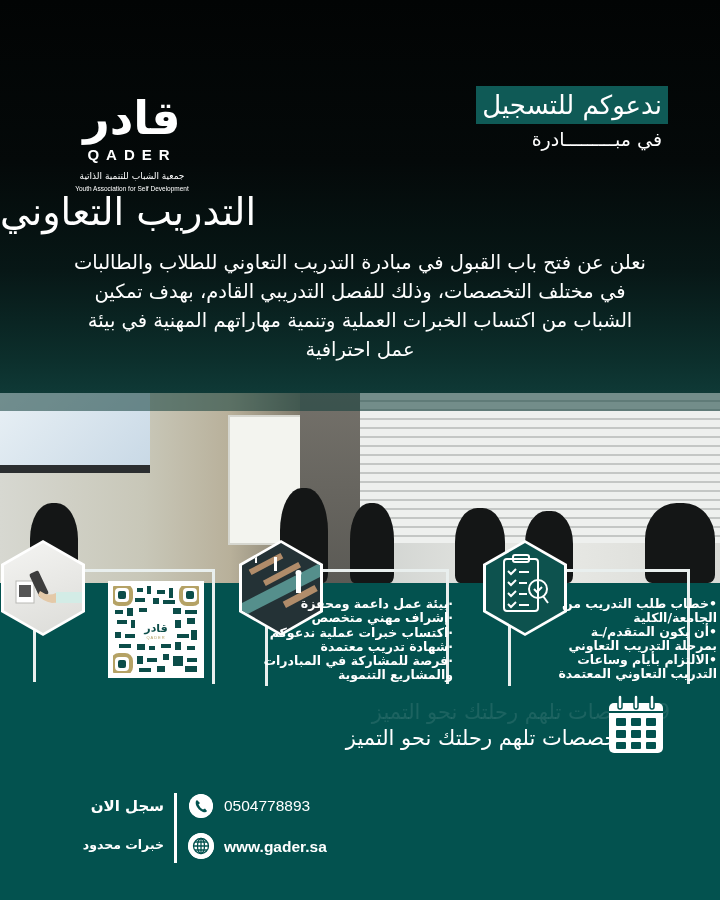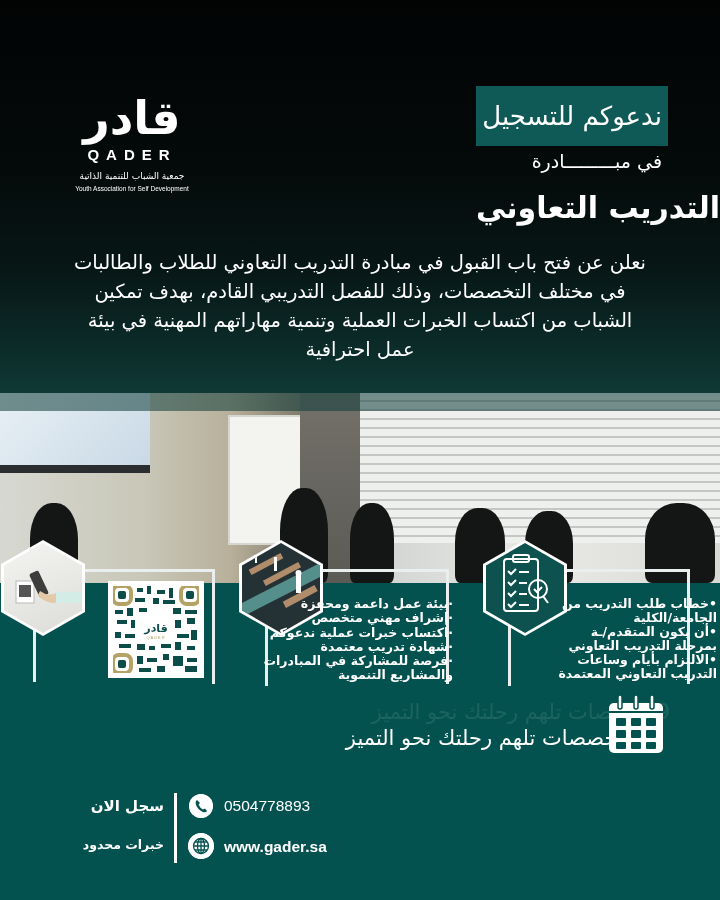--- a/index.html
+++ b/index.html
@@ -21,24 +21,24 @@
   }
   
   .logo { position: absolute; left: 72px; top: 92px; width: 120px; text-align: center; }
   .logo-ar { font-family: "DejaVu Sans", sans-serif; font-weight: bold; font-size: 46px; line-height: 52px; color: #ffffff; letter-spacing: -1px; }
   .logo-en { font-family: "Liberation Sans", sans-serif; font-weight: bold; font-size: 15px; letter-spacing: 7px; color: #ffffff; margin-top: 2px; }
   .logo-sub-ar { font-size: 9px; color: #ffffff; margin-top: 8px; direction: rtl; }
   .logo-sub-en { font-family: "Liberation Sans", sans-serif; font-size: 6.5px; color: #ffffff; margin-top: 4px; white-space: nowrap; }
 
   
   .invite { position: absolute; right: 52px; top: 86px; direction: rtl; text-align: right; }
-  .invite-hl { display: inline-block; background: #0f5a56; color: #ffffff; font-size: 26px; line-height: 38px; padding: 11px 6px; }
+  .invite-hl { display: inline-block; background: #0f5a56; color: #ffffff; font-size: 26px; line-height: 38px; padding: 0 6px; }
   .invite-sub { font-size: 19px; color: #ffffff; margin-top: 4px; padding-right: 6px; letter-spacing: 0.5px; }
 
-  .main-title { position: absolute; left: 0; width: 720px; top: 190px; text-align: right; direction: rtl; font-size: 30px; font-weight: bold; color: #ffffff; }
+  .main-title { position: absolute; left: 0; width: 720px; top: 190px; text-align: left; direction: rtl; font-size: 38px; font-weight: normal; color: #ffffff; }
   .intro { position: absolute; left: 70px; width: 580px; top: 248px; text-align: center; direction: rtl; font-size: 19.5px; line-height: 29px; color: #ffffff; }
 
   
   .photo { position: absolute; left: 0; top: 393px; width: 720px; height: 190px; overflow: hidden;
     background: linear-gradient(90deg, #d7d8d1 0%, #c8c7b8 20%, #b8b09a 32%, #7f7a6c 42%, #cfd2cf 50%, #e9eae6 75%, #d9dad6 100%); }
   .photo .screen { position: absolute; left: 0; top: 0; width: 150px; height: 80px; background: linear-gradient(135deg, #e8f0f5, #c9d9e6); border-bottom: 8px solid #2b2e30; }
   .photo .whiteboard { position: absolute; left: 228px; top: 22px; width: 78px; height: 130px; background: #f3f4ef; border: 2px solid #d5d6cf; }
   .photo .pillar { position: absolute; left: 300px; top: 0; width: 60px; height: 190px; background: linear-gradient(180deg, #74716a, #5b5a55); }
   .photo .blinds { position: absolute; left: 360px; top: 0; width: 360px; height: 150px;
     background: repeating-linear-gradient(180deg, #eef0ee 0px, #eef0ee 7px, #c4c7c5 7px, #c4c7c5 9px); }

